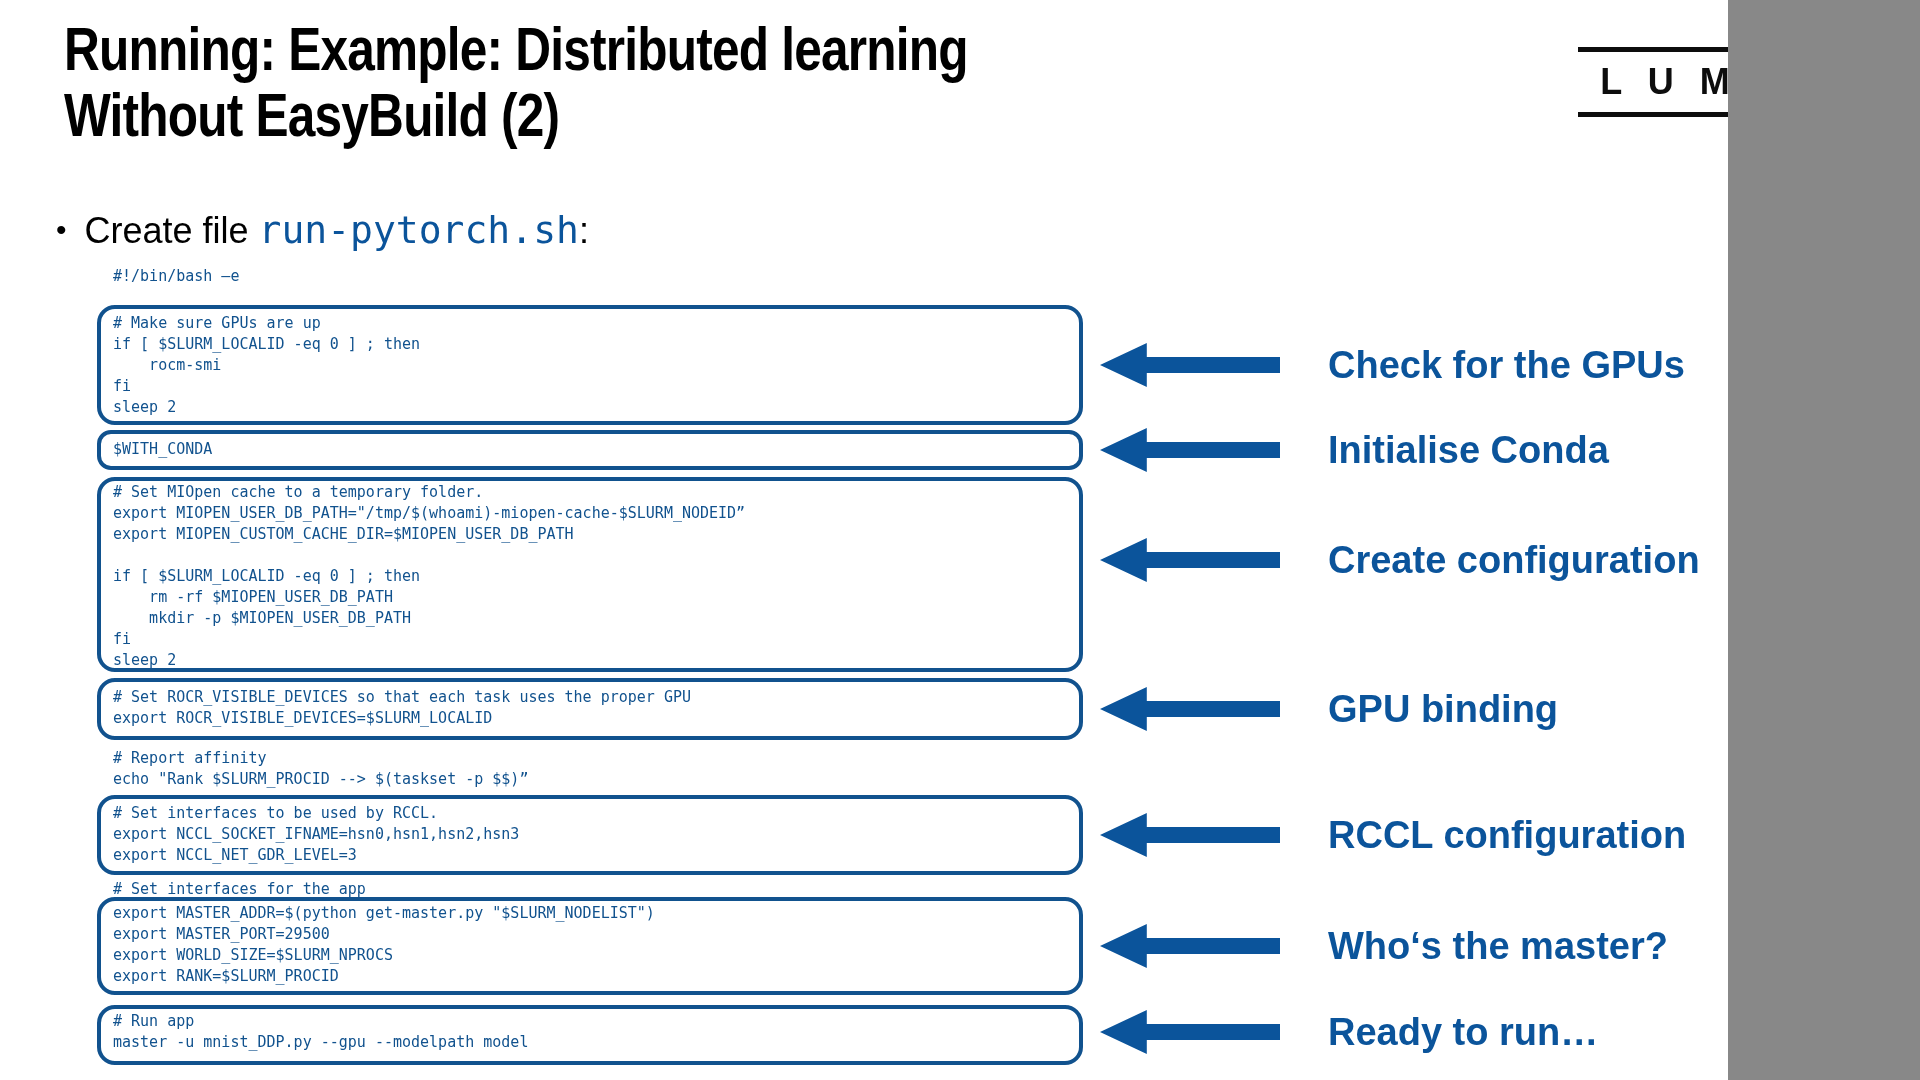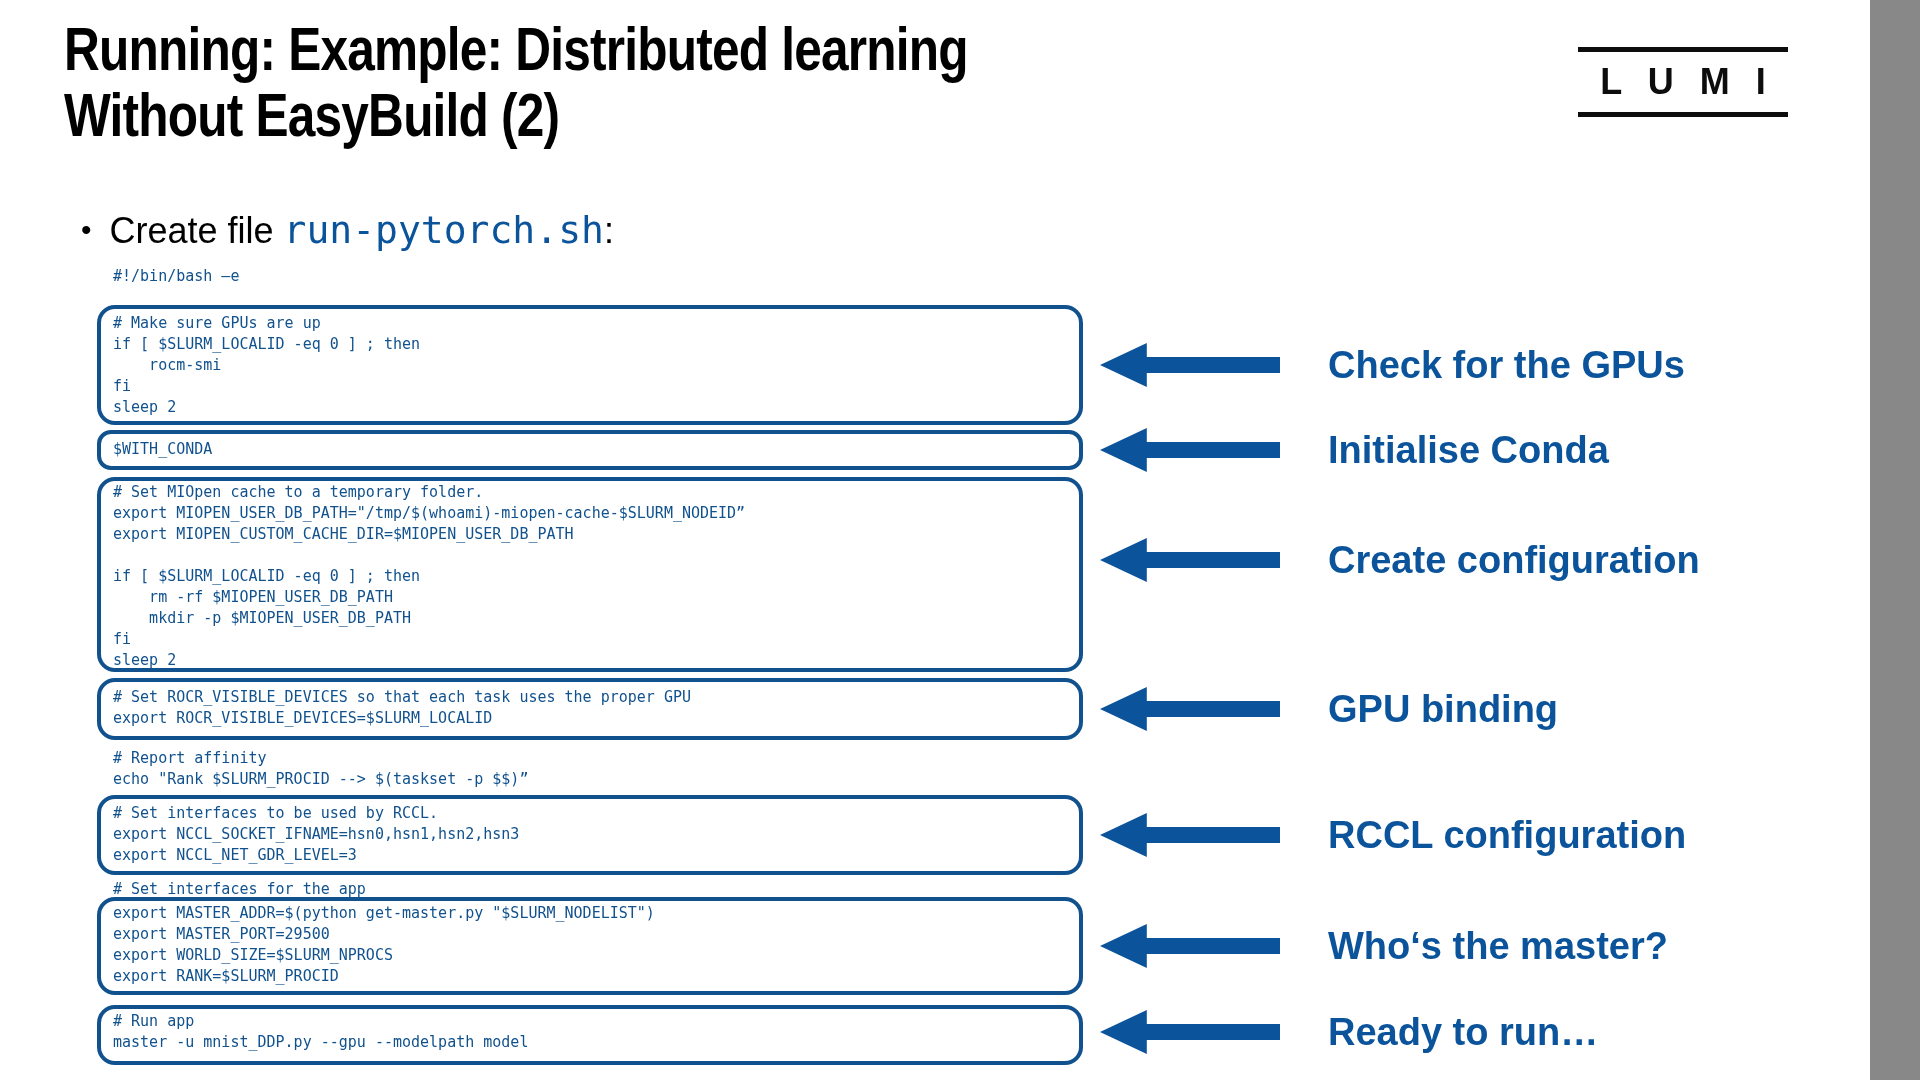--- a/index.html
+++ b/index.html
@@ -5,21 +5,21 @@
   :root {
     --code-blue: #11528e;
     --accent-blue: #0b549b;
     --ink: #000000;
     --bg: #ffffff;
   }
   * { box-sizing: border-box; }
   html, body { margin: 0; padding: 0; background: #888; }
   .slide {
     position: relative;
-    width: 1870px; height: 1080px;
+    width: 1728px; height: 1080px;
     background: var(--bg);
     overflow: hidden;
     font-family: "Liberation Sans", sans-serif;
   }
   
   .title {
     position: absolute; left: 64px; top: 16px; margin: 0;
     font-size: 62px; line-height: 66px; font-weight: bold;
     letter-spacing: -1px; color: var(--ink);
     transform: scaleX(0.80); transform-origin: top left;
@@ -30,21 +30,21 @@
     position: absolute; left: 1578px; top: 47px; width: 210px; height: 70px;
     border-top: 5px solid #0d0d0d; border-bottom: 5px solid #0d0d0d;
     display: flex; align-items: center; justify-content: center;
   }
   .lumi-logo span {
     font-size: 36px; font-weight: bold; color: #0d0d0d;
     letter-spacing: 8px; padding-left: 8px; white-space: nowrap;
   }
   
   .bullet-line {
-    position: absolute; left: 81px; top: 208px;
+    position: absolute; left: 56px; top: 208px;
     font-size: 36px; color: var(--ink); white-space: nowrap;
   }
   .bullet-dot { display: inline-block; font-size: 30px; vertical-align: 3px; margin-right: 18px; }
   .code-inline {
     font-family: "DejaVu Sans Mono", monospace;
     font-size: 38px; color: var(--accent-blue);
   }
   
   pre.code {
     position: absolute; left: 113px; margin: 0;

